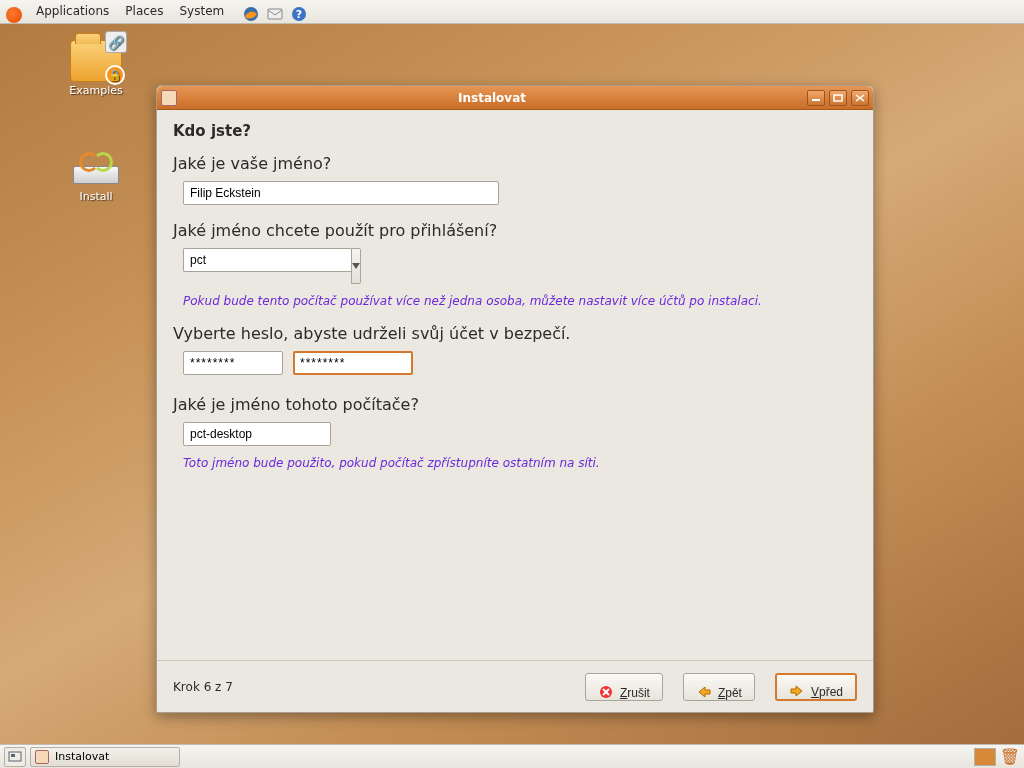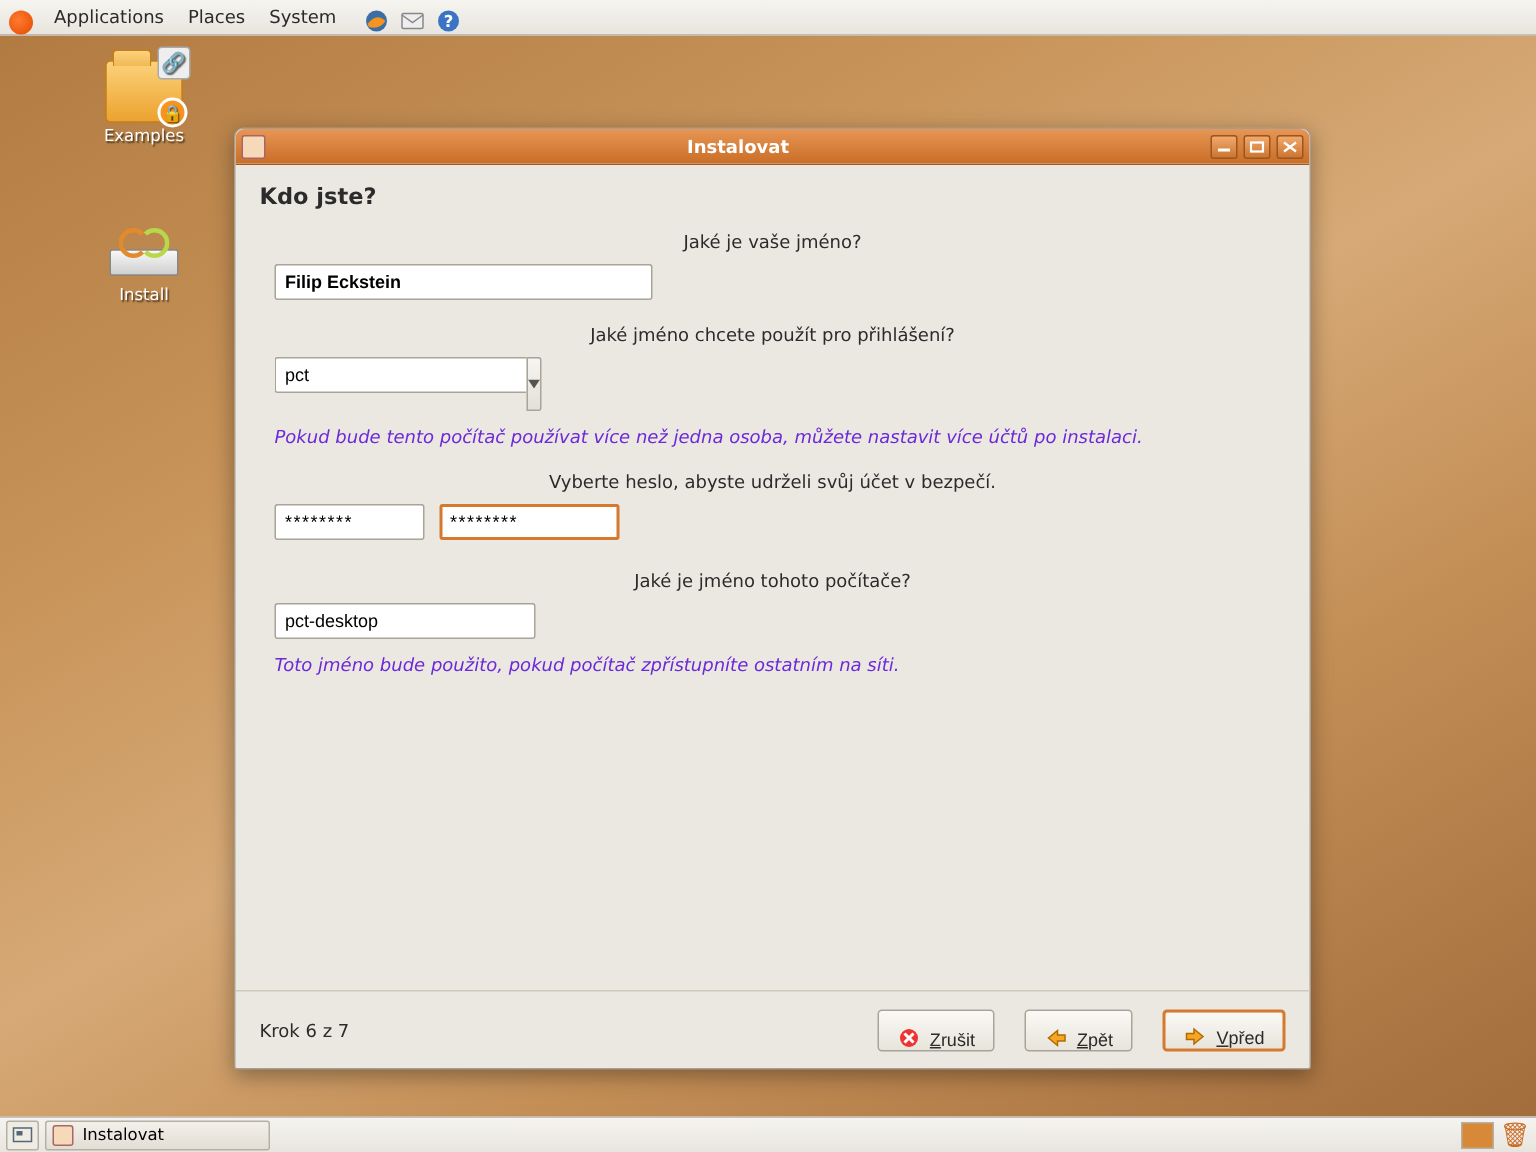--- a/index.html
+++ b/index.html
@@ -85,21 +85,21 @@
 .titlebar .app-icon{width:16px;height:16px;background:#f6d9b9;border:1px solid #a66;border-radius:2px;}
 .titlebar .title{flex:1;text-align:center;}
 .titlebar .win-btn{
   width:18px;height:16px;background:linear-gradient(#f2a96d,#cb7530);
   border:1px solid #9a5520;border-radius:2px;display:flex;align-items:center;justify-content:center;
   color:#fff;font-size:10px;line-height:1;cursor:pointer;
 }
 
 .window-body{padding: 10px 16px 6px; flex:1; overflow:hidden; color:#2b2b2b;}
 .window-body h2{font-size:15px;font-weight:bold;margin:2px 0 14px;}
-.field-label{font-size:12px;margin:6px 0 8px;text-align:center;}
+.field-label{font-size:16px;margin:6px 0 8px;}
 .hint{font-style:italic;color:#6d28d9;font-size:12px;margin:10px 0 16px;}
 .text-input{
   height:24px;border:1px solid #a9a49a;background:#fff;padding:2px 6px;font-size:12px;
   border-radius:2px; outline:none;
 }
 .text-input.focused{border:2px solid #d5792e;padding:1px 5px;}
 .combo{display:flex;width:170px;height:36px;}
 .combo .text-input{flex:1;border-right:none;border-radius:2px 0 0 2px;}
 .combo .combo-btn{
   width:24px;border:1px solid #a9a49a;background:linear-gradient(#f7f5f0,#e3e0d8);
@@ -211,21 +211,21 @@
           <line x1="9" y1="1" x2="1" y2="7" stroke="#fff" stroke-width="1.5"></line>
         </svg>
       </div>
   </div>
 
   <div class="window-body">
     <h2>Kdo jste?</h2>
 
     <div class="field-label">Jaké je vaše jméno?</div>
     <div class="row">
-        <input class="text-input" style="width: 252px; font-weight: bold;" value="Filip Eckstein">
+        <input class="text-input" style="width: 316px;" value="Filip Eckstein">
       </div>
 
     <div class="field-label" style="margin-top:16px">Jaké jméno chcete použít pro přihlášení?</div>
     <div class="row">
       <div class="combo">
         <input class="text-input" value="pct" style="">
         <div class="combo-btn">
           <svg viewBox="0 0 8 6">
               <path d="M0 0 L4 6 L8 0 Z" fill="#555"></path>
             </svg>
@@ -235,21 +235,21 @@
     <div class="hint" style="margin-left:10px">Pokud bude tento počítač používat více než jedna osoba, můžete nastavit více účtů po instalaci.</div>
 
     <div class="field-label">Vyberte heslo, abyste udrželi svůj účet v bezpečí.</div>
     <div class="row">
       <input class="text-input" style="width: 100px; letter-spacing: 1px;" value="********">
       <input class="text-input focused" style="width: 120px; letter-spacing: 1px;" value="********">
     </div>
 
     <div class="field-label" style="margin-top:20px">Jaké je jméno tohoto počítače?</div>
     <div class="row">
-        <input class="text-input" style="width: 174px;" value="pct-desktop">
+        <input class="text-input" style="width: 148px;" value="pct-desktop">
       </div>
     <div class="hint" style="margin-left:10px">Toto jméno bude použito, pokud počítač zpřístupníte ostatním na síti.</div>
   </div>
 
   <div class="window-footer">
     <span class="step">Krok 6 z 7</span>
     <div class="spacer"></div>
     <button class="btn">
       <span class="ic">
           <svg width="14" height="14">

